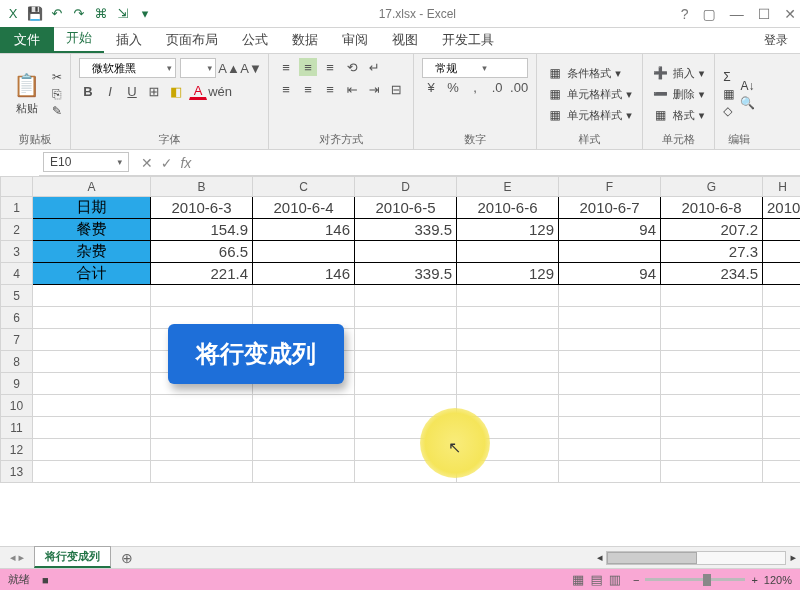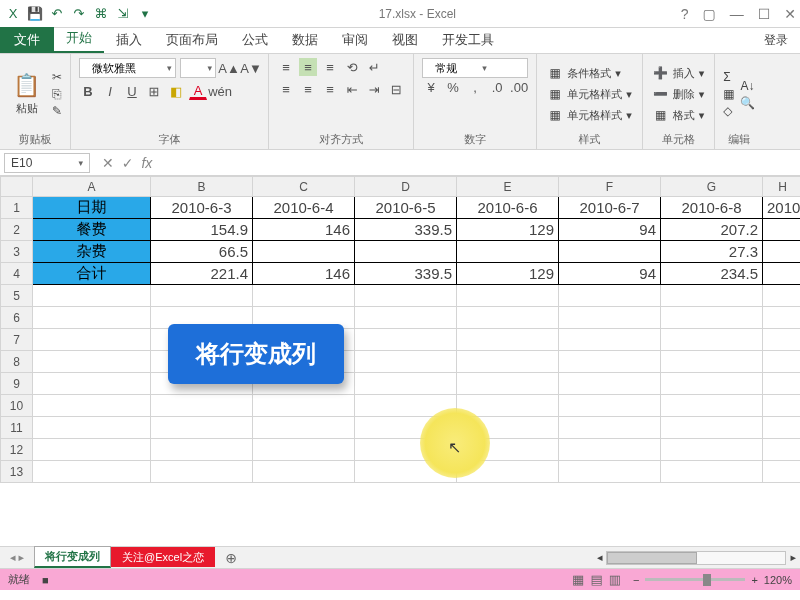--- a/index.html
+++ b/index.html
@@ -30,21 +30,21 @@
 .stack { display: flex; flex-direction: column; gap: 3px; justify-content: center; }
 .row { display: flex; gap: 4px; align-items: center; }
 .row .ic { width: 18px; height: 18px; display: inline-flex; align-items: center; justify-content: center; font-size: 13px; color: #555; border: 1px solid transparent; }
 .combo { display: flex; border: 1px solid #c5c5c5; background: #fff; font-size: 11px; height: 20px; align-items: center; }
 .combo input { border: none; outline: none; padding: 0 12px; font-size: 11px; }
 .combo .dd { padding: 0 3px; color: #666; font-size: 9px; }
 .mini-btn { display: flex; align-items: center; gap: 4px; font-size: 11px; color: #444; padding: 1px 2px; }
 .mini-btn .ic-s { width: 16px; height: 16px; display: inline-flex; align-items: center; justify-content: center; font-size: 12px; }
 
 
-.formula-bar { height: 26px; display: flex; align-items: center; border-bottom: 1px solid #d4d4d4; background: #fff; }
+.formula-bar { height: 26px; display: flex; border-bottom: 1px solid #d4d4d4; background: #fff; margin-left: 39px; }
 .namebox { width: 86px; border: 1px solid #c5c5c5; margin: 2px 4px; height: 20px; display: flex; align-items: center; padding: 0 6px; font-size: 12px; }
 .namebox .dd { margin-left: auto; font-size: 9px; color: #666; }
 .fx-btns { display: flex; gap: 8px; padding: 0 8px; color: #888; font-size: 14px; align-items: center; }
 .fx-input { flex: 1; border: none; outline: none; height: 20px; padding: 0 6px; }
 
 
 .sheet { position: relative; overflow: hidden; height: 370px; }
 .grid { border-collapse: collapse; table-layout: fixed; width: 800px; }
 .grid th, .grid td { border: 1px solid #d4d4d4; font-size: 15px; height: 22px; padding: 0 4px; text-align: right; font-weight: normal; }
 .grid thead th { background: #f0f0f0; text-align: center; font-size: 12px; color: #555; height: 20px; }
@@ -417,21 +417,20 @@
       </tbody>
 </table>
 <div class="callout">将行变成列</div>
 <div class="yellow-spot"></div>
 <div class="cursor-arrow">↖</div>
 </div>
 
 <div class="sheet-tabs">
   <div class="nav">◂ ▸</div>
   <div class="sheet-tab active">将行变成列</div>
-  <div class="sheet-tab red">关注@Excel之恋</div>
   <div class="add">⊕</div>
   <div class="scroll">
     <span>◂</span>
     <div class="bar">
         <div class="thumb"></div>
       </div>
     <span>▸</span>
   </div>
 </div>
 

